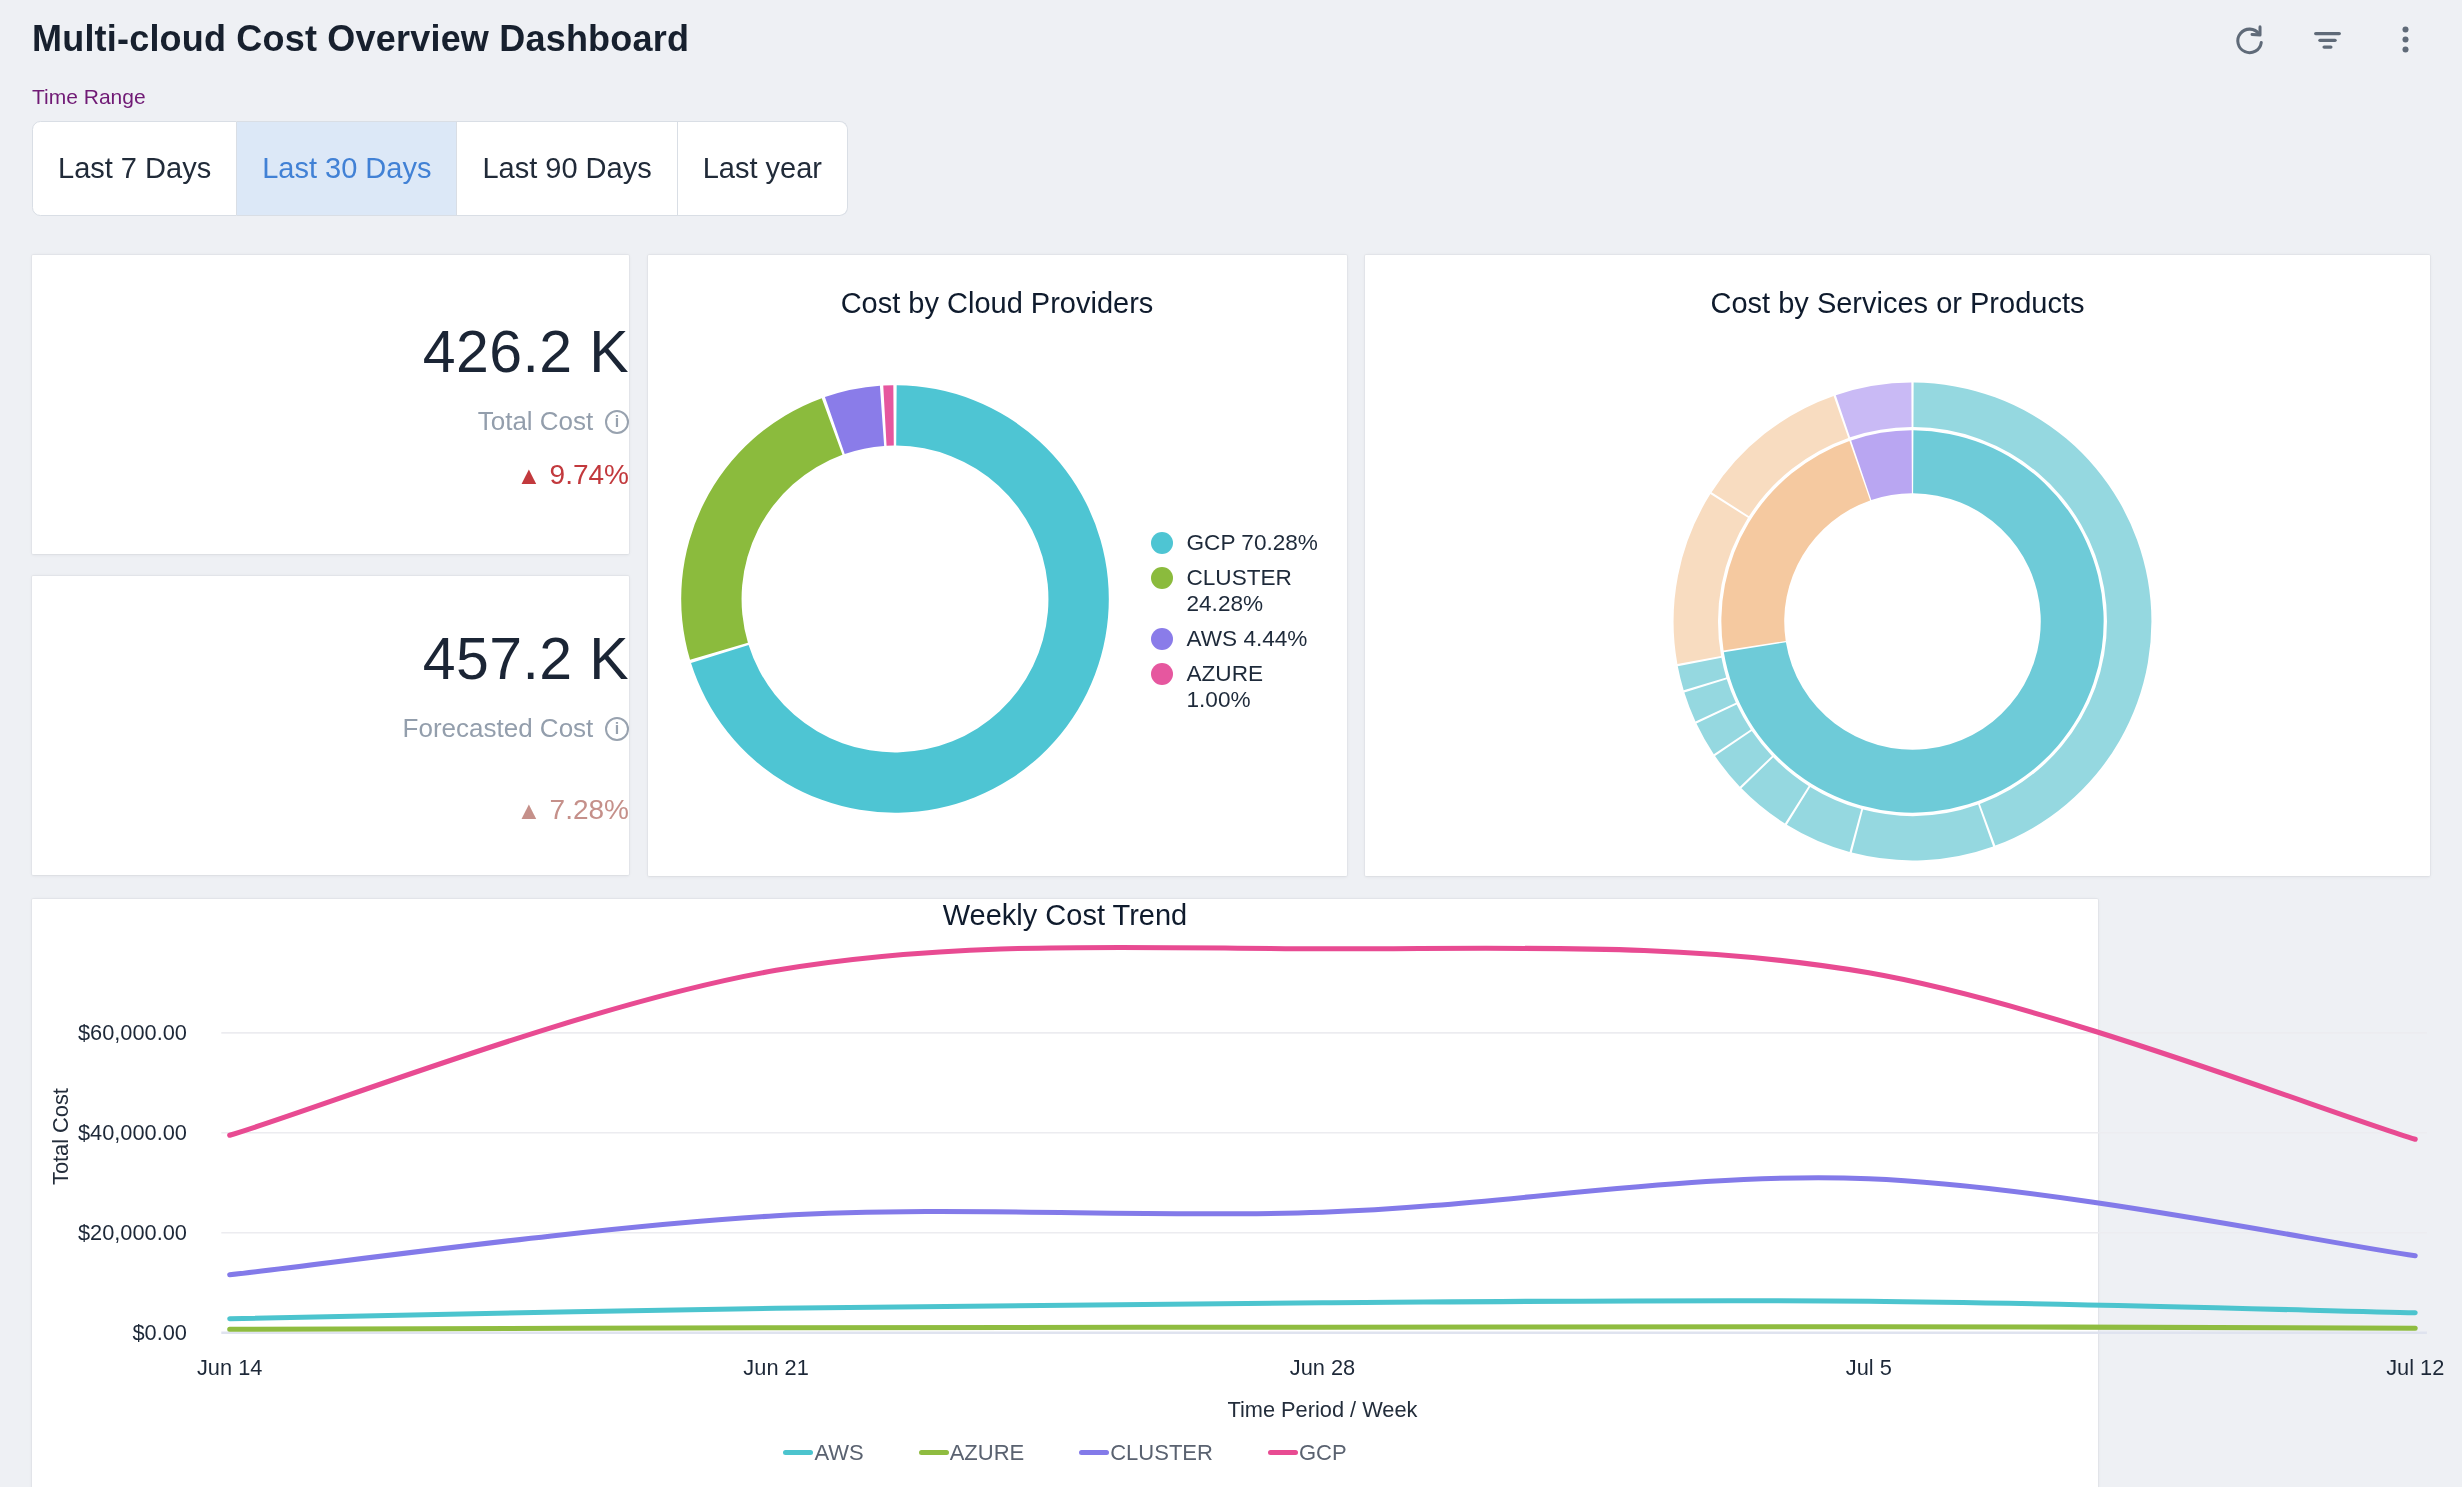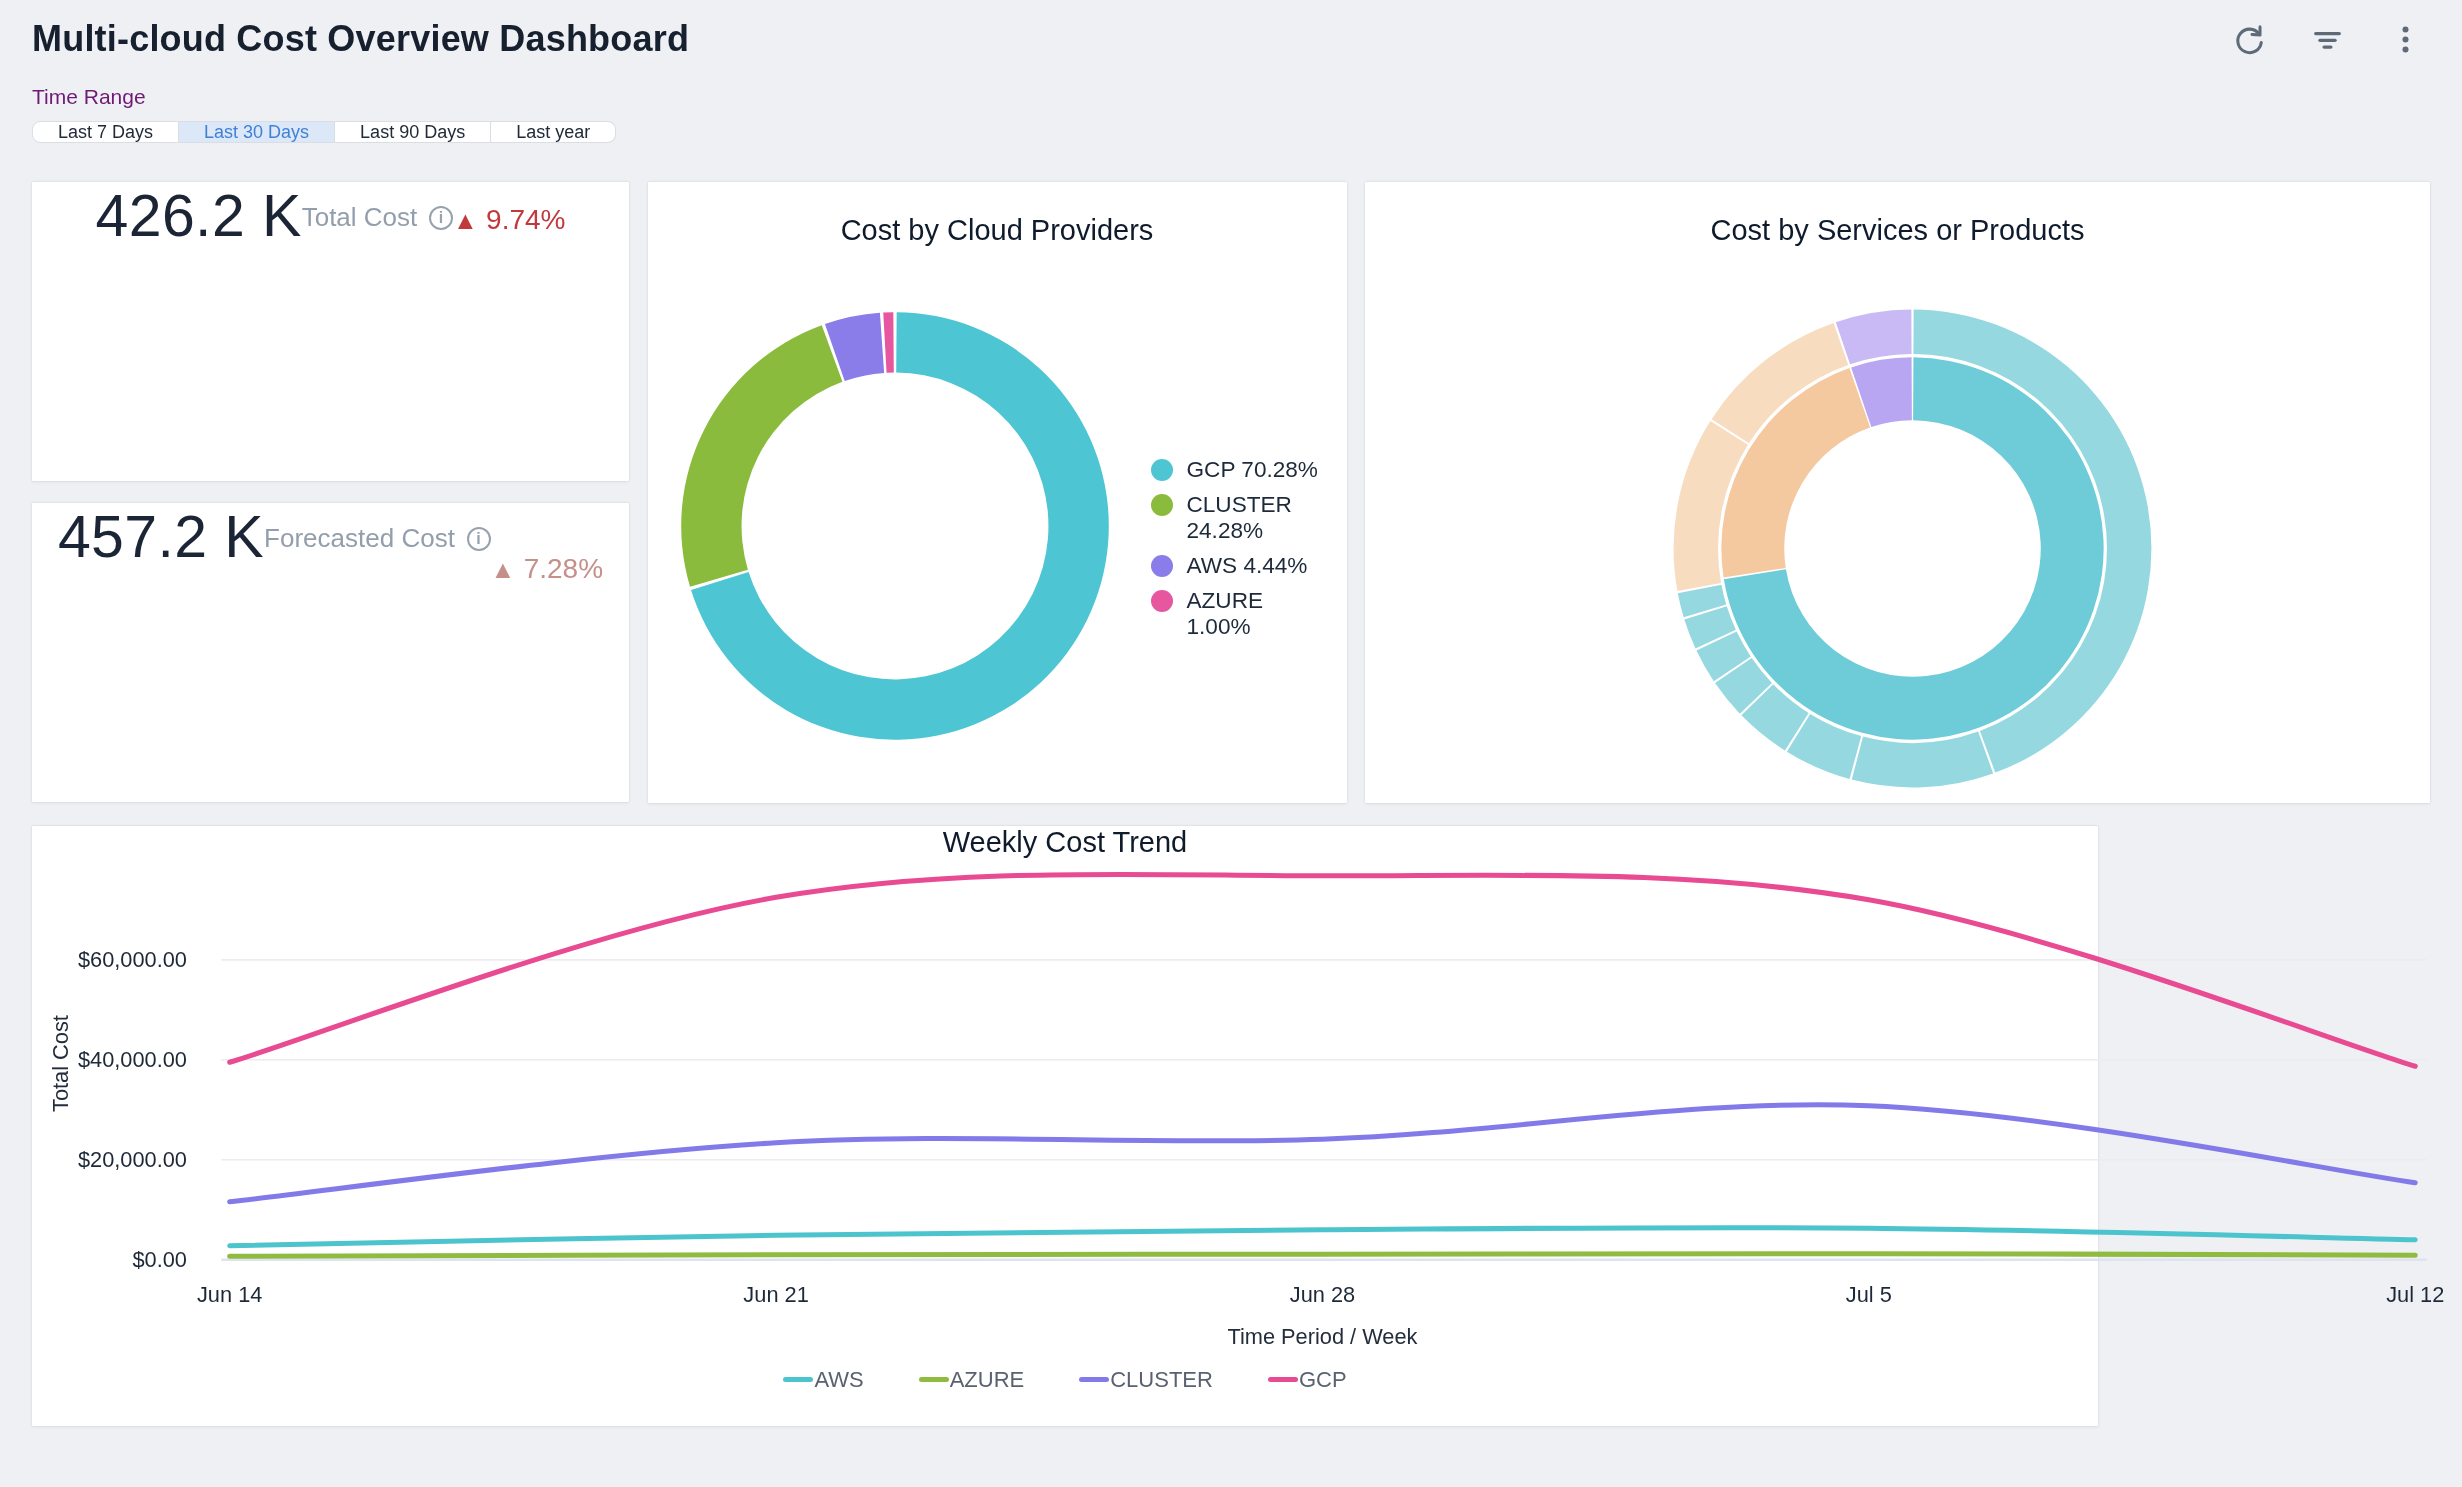--- a/index.html
+++ b/index.html
@@ -17,37 +17,37 @@
   .hdr h1 { font-size: 36px; font-weight: 700; color: #17202e; letter-spacing: 0.2px; }
   .hdr .actions { display: flex; align-items: center; gap: 39px; padding-right: 5px; }
   .icon-btn { background: none; border: none; cursor: pointer; width: 39px; height: 39px;
               display: flex; align-items: center; justify-content: center; }
   .icon-btn svg { display: block; }
 
   
   .tr-label { margin-top: 25px; font-size: 21px; color: #701a75; }
   .seg-group { margin-top: 11.7px; display: inline-flex; }
   .seg-btn {
-    font-family: inherit; font-size: 18px; color: #212b39; background: #ffffff;
-    border: 1.7px solid #d9dee5; border-left-width: 0; padding: 1px 25px; cursor: pointer;
+    font-family: inherit; font-size: 29px; color: #212b39; background: #ffffff;
+    border: 1.7px solid #d9dee5; border-left-width: 0; padding: 32px 25px; cursor: pointer;
     line-height: 1;
   }
   .seg-btn:first-child { border-left-width: 1.7px; border-radius: 8.4px 0 0 8.4px; }
   .seg-btn:last-child { border-radius: 0 8.4px 8.4px 0; }
   .seg-btn.active { background: #dce8f7; color: #4181d5; }
 
   
   .row1 { display: flex; gap: 18.5px; margin-top: 39px; }
   .card {
     background: #ffffff; border-radius: 1px;
     box-shadow: 0 0.8px 3.4px rgba(16,24,40,.07), 0 0 0 0.8px rgba(16,24,40,.03);
     position: relative;
   }
   .kpi-col { display: flex; flex-direction: column; gap: 22px; width: 597px; flex: none; }
-  .kpi-card { height: 299px; display: flex; flex-direction: row; align-items: flex-start; justify-content: center; }
+  .kpi-card { height: 299px; display: flex; flex-direction: column; align-items: flex-end; justify-content: center; }
   .kpi-value { font-size: 59px; font-weight: 500; color: #1b2535; letter-spacing: 0.4px; }
   .kpi-label { margin-top: 20px; font-size: 26px; color: #939eac; display: flex; align-items: center; gap: 11.7px; }
   .info-ic { width: 24px; height: 24px; border: 2.1px solid #98a2af; border-radius: 50%;
              display: inline-flex; align-items: center; justify-content: center;
              font-size: 16px; color: #98a2af; font-weight: 600; }
   .kpi-delta { font-size: 28px; font-weight: 500; display: flex; align-items: center; gap: 8.4px; }
   .kpi-delta .tri { font-size: 25px; }
   .kpi-card:nth-child(1) .kpi-delta { margin-top: 22px; }
   .kpi-card:nth-child(2) .kpi-delta { margin-top: 50px; }
 

